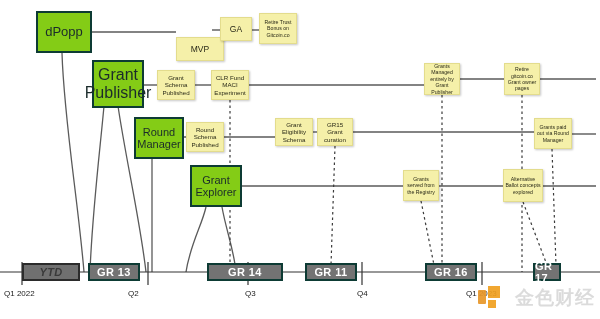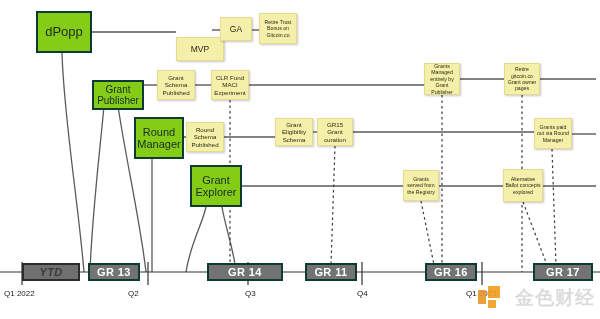--- a/index.html
+++ b/index.html
@@ -141,21 +141,21 @@
         <i class="a"></i>
         <i class="b"></i>
         <i class="c"></i>
       </span>
     <span class="wm-text">金色财经</span>
   </div>
 
 <div class="node" style="left: 36px; top: 11px; width: 56px; height: 42px; font-size: 13px;">
       <span>dPopp</span>
     </div>
-    <div class="node" style="left: 92px; top: 80px; width: 52px; height: 30px; font-size: 10px;">
+    <div class="node" style="left: 92px; top: 60px; width: 52px; height: 48px; font-size: 16px;">
       <span>Grant Publisher</span>
     </div>
     <div class="node" style="left: 190px; top: 165px; width: 52px; height: 42px; font-size: 11px;">
       <span>Grant Explorer</span>
     </div>
     <div class="node" style="left: 134px; top: 117px; width: 50px; height: 42px; font-size: 11px;">
       <span>Round Manager</span>
     </div>
     <div class="note big" style="left: 176px; top: 25px; width: 48px; height: 24px; margin-top: 12px;">
       <span>MVP</span>
@@ -204,21 +204,21 @@
     </div>
     <div class="milestone" style="left: 207px; width: 76px; height: 18px; top: 263px; justify-content: center;">
       <span>GR 14</span>
     </div>
     <div class="milestone" style="left: 305px; width: 52px; height: 18px; top: 263px;">
       <span>GR 11</span>
     </div>
     <div class="milestone" style="left: 425px; width: 52px; height: 18px; top: 263px;">
       <span>GR 16</span>
     </div>
-    <div class="milestone" style="left: 533px; width: 60px; height: 18px; top: 263px;">
+    <div class="milestone" style="left: 533px; width: 28px; height: 18px; top: 263px;">
       <span>GR 17</span>
     </div>
     <div class="qlabel" style="left: 4px; top: 289px; text-align: right;">Q1 2022</div>
     <div class="qlabel" style="left: 128px; top: 289px;">Q2</div>
     <div class="qlabel" style="left: 245px; top: 289px;">Q3</div>
     <div class="qlabel" style="left: 357px; top: 289px;">Q4</div>
     <div class="qlabel" style="left: 466px; top: 289px;">Q1 2023</div>
   </div>
 
 </body></html>

